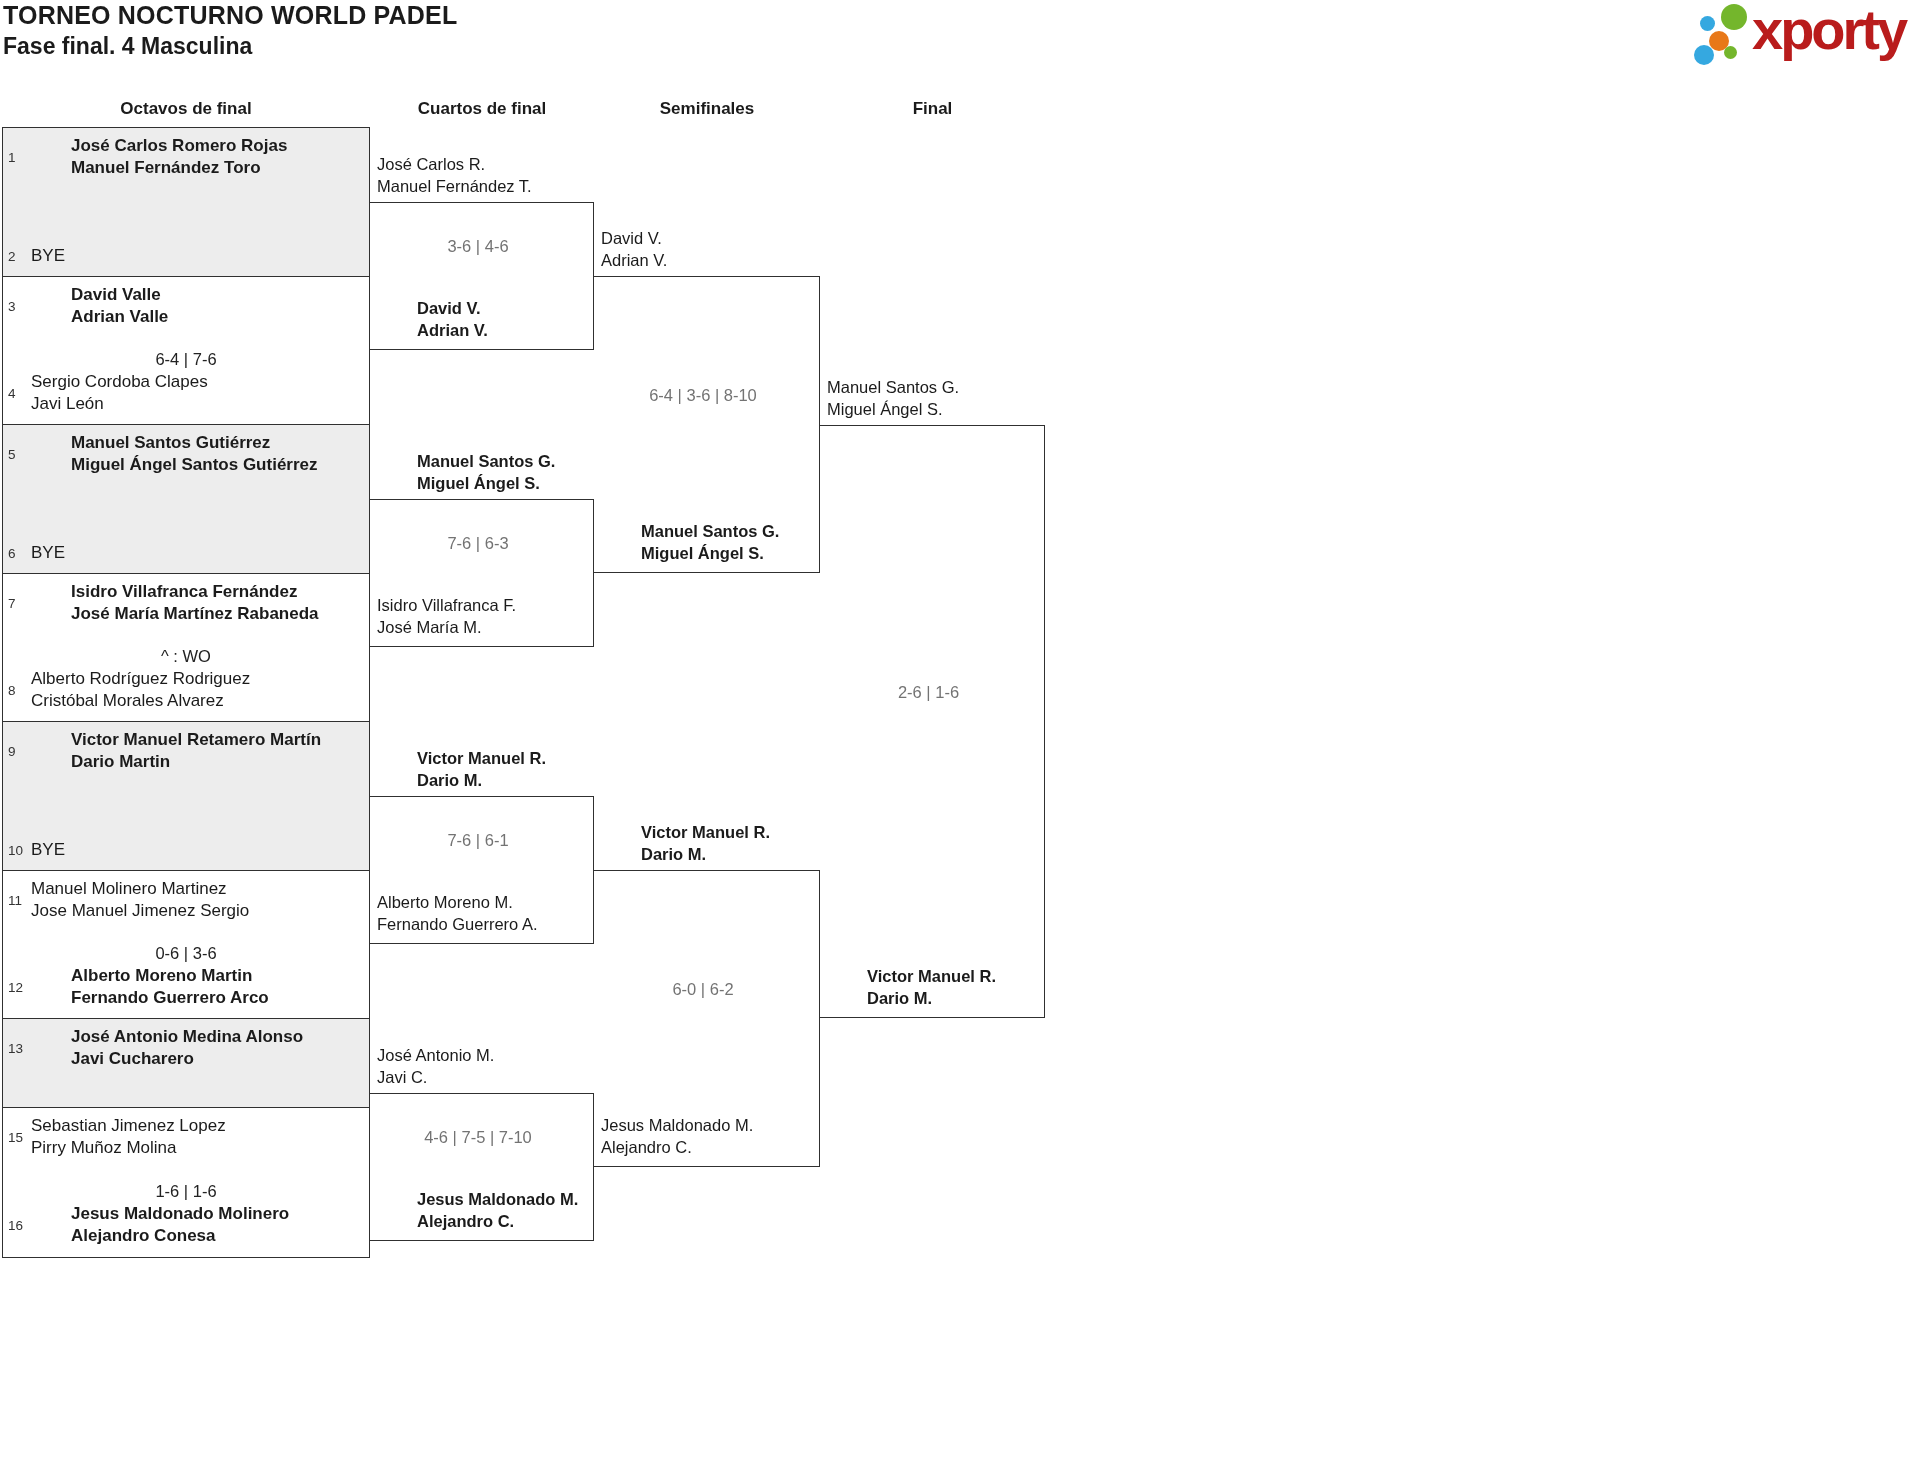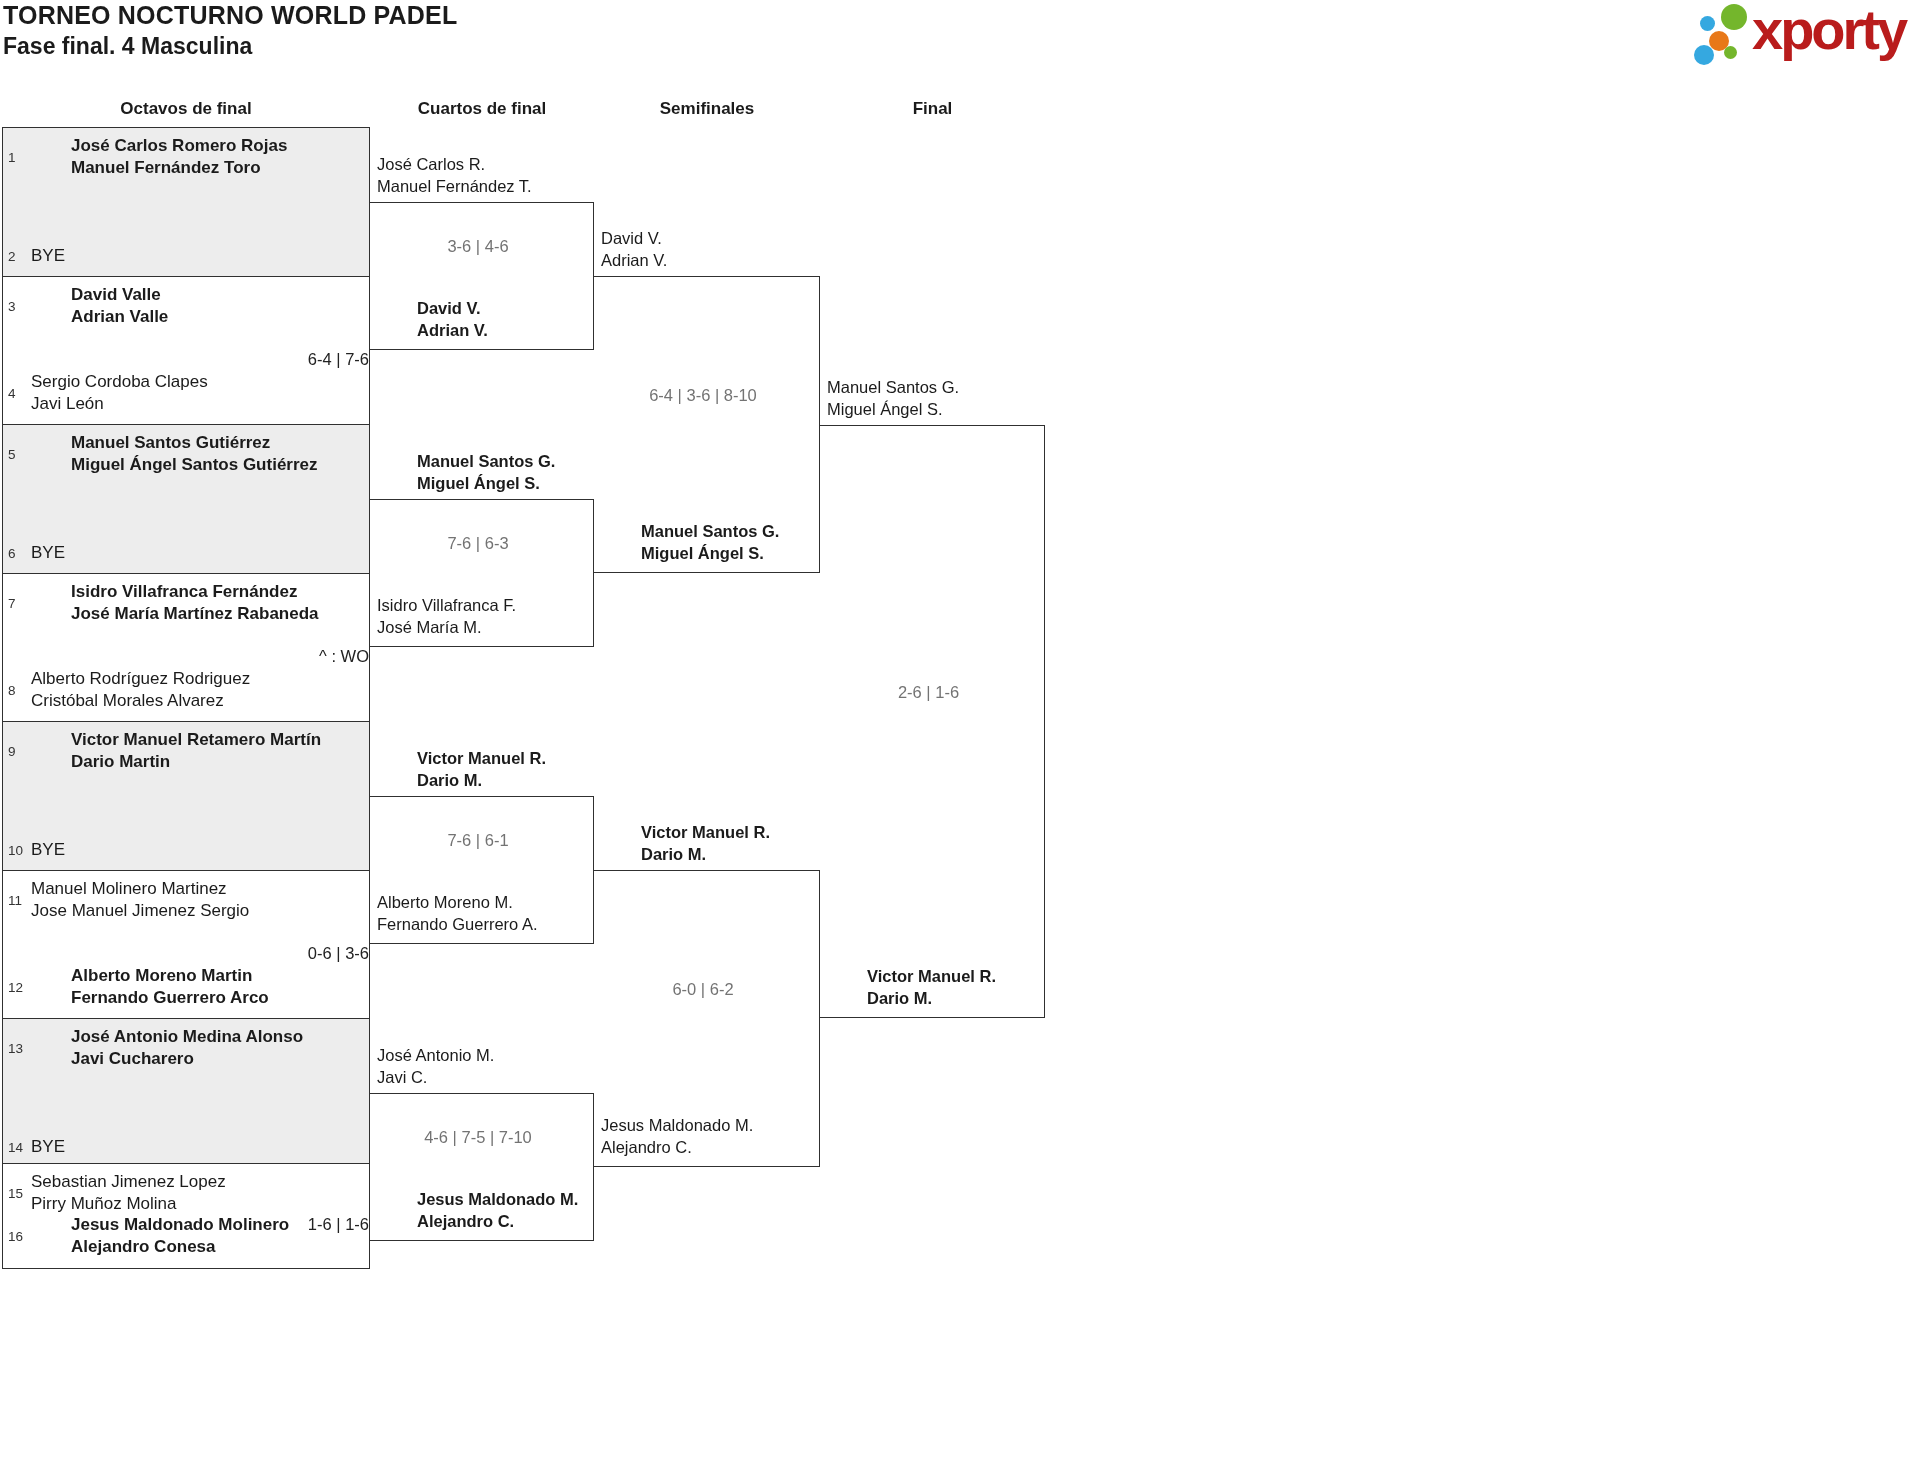--- a/index.html
+++ b/index.html
@@ -35,21 +35,21 @@
     position:absolute; left:-23px; top:50%; transform:translateY(-50%);
     font-size:13.5px; color:#333; font-weight:400;
   }
   .tline { font-size:17px; line-height:22px; font-weight:400; white-space:nowrap; }
   .tline:empty { display:none; }
   .winner .tline { font-weight:700;margin-left:40px; }
 
   .oscore {
     position:absolute; left:0; right:0; top:50%;
     transform:translateY(calc(-50% + 8px));
-    text-align:right; font-size:16.5px; color:#222;
+    text-align:center; font-size:16.5px; color:#222;
   }
   .oscore:empty { display:none; }
 
   
   .rbox {
     position:absolute;
     border:1px solid #303030;
     border-left:none;
     box-sizing:border-box;
   }
@@ -188,21 +188,21 @@
     <div class="tline">Javi Cucharero</div>
   </div>
 
   <div class="slot slot-b">
     <span class="seed">14</span>
     <div class="tline">BYE</div>
 
   </div>
 </div>
 
-<div class="abs obox" style="top:1163px;height:106px">
+<div class="abs obox" style="top:1107px;height:151px">
   <div class="slot slot-a">
     <span class="seed">15</span>
     <div class="tline">Sebastian Jimenez Lopez</div>
     <div class="tline">Pirry Muñoz Molina</div>
   </div>
   <div class="oscore">1-6 | 1-6</div>
   <div class="slot slot-b winner">
     <span class="seed">16</span>
     <div class="tline">Jesus Maldonado Molinero</div>
     <div class="tline">Alejandro Conesa</div>

